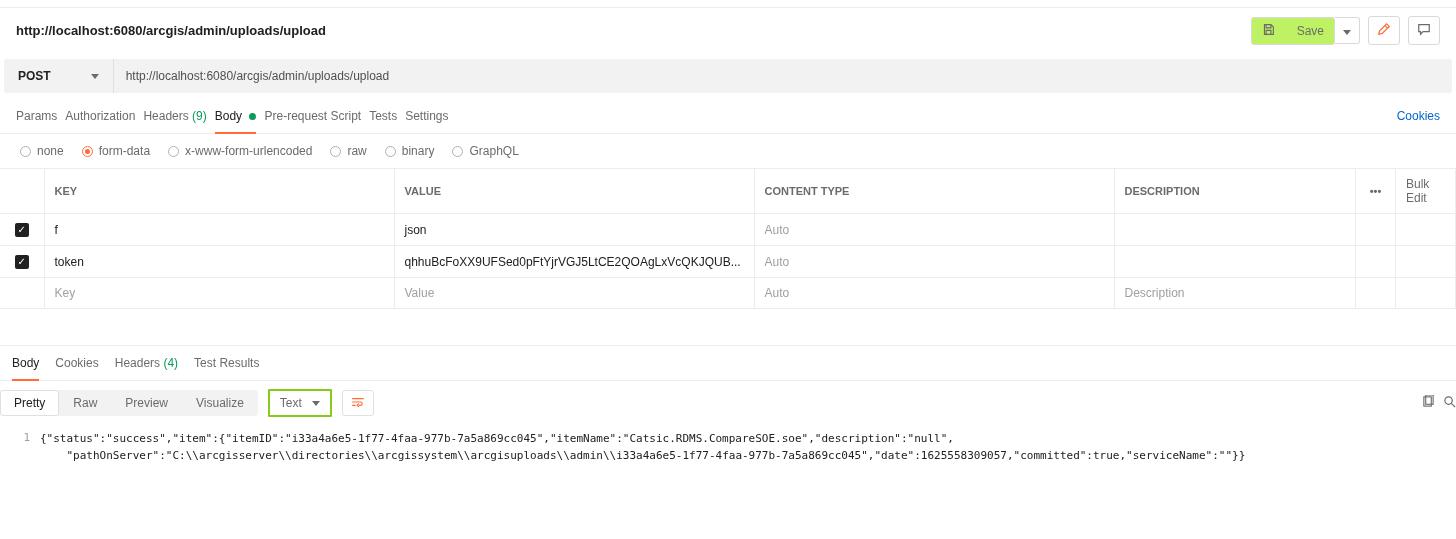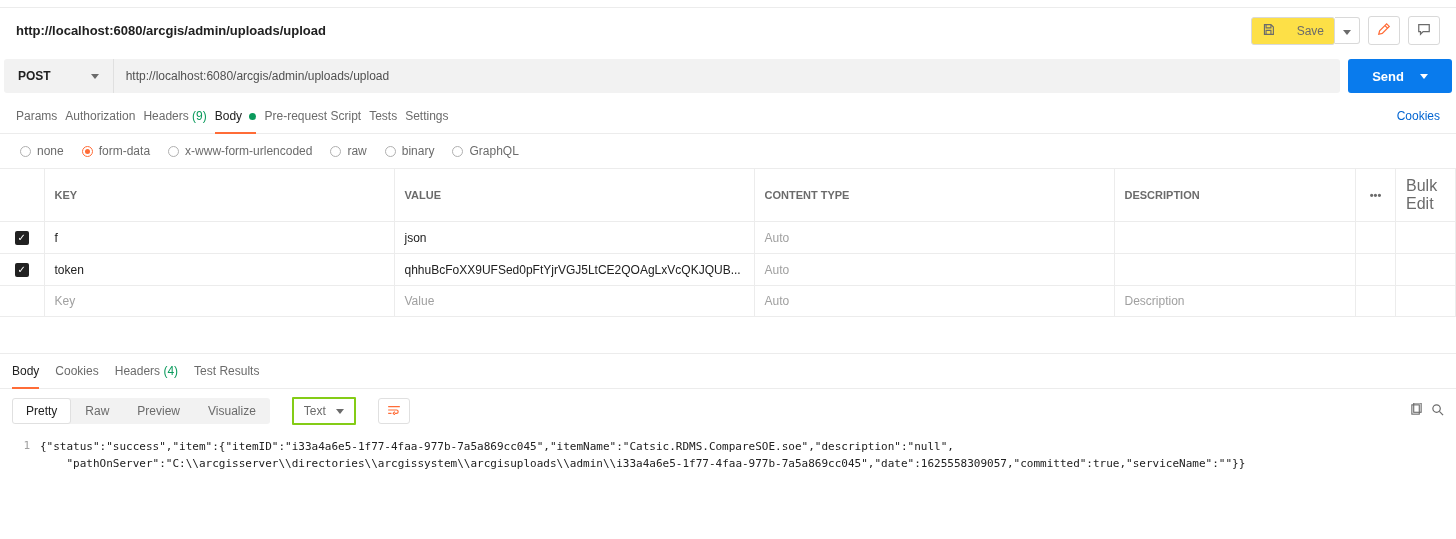--- a/index.html
+++ b/index.html
@@ -1,21 +1,21 @@
 <!DOCTYPE html>
 <html><head>
 <meta charset="utf-8">
 <style>
 * { box-sizing: border-box; margin: 0; padding: 0; }
 body { font-family: -apple-system, BlinkMacSystemFont, "Segoe UI", Arial, sans-serif; font-size: 12px; color: #212121; background: #fff; width: 1456px; }
 .tab-strip { height: 8px; border-bottom: 1px solid #ececec; }
 .tab-title-row { display: flex; align-items: center; padding: 8px 16px; }
 .request-name { font-size: 13px; font-weight: 600; color: #212121; flex: 1; }
 .right-btns { display: flex; gap: 8px; align-items: center; }
-.save-btn { display: flex; align-items: center; gap: 22px; border: 1px solid #d9d9d9; border-radius: 3px; padding: 5px 10px; background: #fde047; cursor: pointer; color: #6b6b6b; font-size: 12px; }
+.save-btn { display: flex; align-items: center; gap: 22px; border: 1px solid #d9d9d9; border-radius: 3px; padding: 5px 10px; background: #bef264; cursor: pointer; color: #6b6b6b; font-size: 12px; }
 .save-drop { border: 1px solid #d9d9d9; border-left: none; border-radius: 0 3px 3px 0; padding: 5px 8px; background: #fff; cursor: pointer; color: #6b6b6b; margin-left: -8px; }
 .edit-btn { border: 1px solid #d9d9d9; border-radius: 3px; padding: 5px 8px; background: #fff; cursor: pointer; }
 .comment-btn { border: 1px solid #d9d9d9; border-radius: 3px; padding: 5px 8px; background: #fff; cursor: pointer; }
 .pencil-icon svg { width: 14px; height: 14px; }
 .comment-icon svg { width: 14px; height: 14px; }
 .chev-down { display: inline-block; width: 0; height: 0; border-left: 4px solid transparent; border-right: 4px solid transparent; border-top: 5px solid #6b6b6b; }
 
 .url-row { display: flex; padding: 6px 4px; gap: 8px; }
 .method-url { flex: 1; display: flex; background: #f2f2f2; border-radius: 3px; align-items: center; }
 .method-sel { display: flex; align-items: center; gap: 40px; padding: 10px 14px; border-right: 1px solid #e0e0e0; font-size: 12px; font-weight: 600; color: #212121; cursor: pointer; }
@@ -38,21 +38,21 @@
 .radio.selected .radio-dot::after { content: ""; position: absolute; inset: 2px; border-radius: 50%; background: #ff6c37; }
 
 .kv-table { width: 100%; border-collapse: collapse; border-top: 1px solid #ececec; }
 .kv-table th, .kv-table td { border: 1px solid #ececec; border-left: none; padding: 8px 10px; font-size: 12px; text-align: left; vertical-align: middle; }
 .kv-table th { font-weight: 600; color: #6b6b6b; font-size: 11px; }
 .kv-table th:first-child, .kv-table td:first-child { width: 44px; text-align: center; }
 .kv-table .col-key { width: 350px; }
 .kv-table .col-val { width: 360px; }
 .kv-table .col-ct { width: 360px; }
 .kv-table .more-col { width: 40px; text-align: center; color: #6b6b6b; }
-.kv-table .bulk-col { width: 60px; font-weight: 400; font-size: 16px; color: #6b6b6b; cursor: pointer; }
+.kv-table .bulk-col { width: 60px; font-weight: 400; font-size: 12px; color: #6b6b6b; cursor: pointer; }
 .cbx { width: 14px; height: 14px; border-radius: 2px; background: #212121; display: inline-flex; align-items: center; justify-content: center; }
 .cbx::after { content: "✓"; color: #fff; font-size: 10px; line-height: 1; }
 .file-chip { display: inline-flex; align-items: center; gap: 8px; border: 1px solid #e0e0e0; border-radius: 3px; padding: 3px 8px; background: #fff; max-width: 200px; }
 .file-chip .fname { white-space: nowrap; overflow: hidden; text-overflow: ellipsis; font-size: 11px; color: #6b6b6b; }
 .file-chip .chev { font-size: 10px; color: #6b6b6b; }
 .file-chip .x { font-size: 12px; color: #6b6b6b; cursor: pointer; }
 .placeholder { color: #a0a0a0; }
 .trunc { white-space: nowrap; overflow: hidden; text-overflow: ellipsis; max-width: 340px; display: block; }
 
 .response-area { margin-top: 36px; border-top: 1px solid #ececec; }
@@ -60,21 +60,21 @@
 .resp-tab { padding: 10px 0; color: #6b6b6b; cursor: pointer; position: relative; }
 .resp-tab.active { color: #212121; font-weight: 500; }
 .resp-tab.active::after { content: ""; position: absolute; left: 0; right: 0; bottom: -1px; height: 2px; background: #ff6c37; }
 .resp-right { margin-left: auto; display: flex; align-items: center; gap: 12px; color: #6b6b6b; font-size: 11px; }
 .globe-icon svg { width: 14px; height: 14px; }
 .status-ok { color: #0a9a5c; }
 .save-resp { color: #0265d2; cursor: pointer; font-size: 12px; }
 .copy-icon svg { width: 13px; height: 13px; }
 .search-icon svg { width: 13px; height: 13px; }
 
-.resp-toolbar { display: flex; align-items: center; padding: 8px 12px; gap: 12px; font-size: 12px; }
+.resp-toolbar { display: flex; align-items: center; padding: 8px 0; gap: 0; font-size: 12px; }
 .view-tabs { display: flex; background: #f2f2f2; border-radius: 3px; overflow: hidden; }
 .view-tab { padding: 6px 14px; color: #6b6b6b; cursor: pointer; }
 .view-tab.active { background: #fff; color: #212121; font-weight: 500; border-radius: 3px; box-shadow: inset 0 0 0 1px #e0e0e0; }
 .fmt-sel { margin-left: 10px; border: 2px solid #84cc16; border-radius: 1px; padding: 5px 10px; display: flex; align-items: center; gap: 10px; cursor: pointer; color: #6b6b6b; }
 .wrap-btn { margin-left: 10px; border: 1px solid #e0e0e0; border-radius: 3px; padding: 5px 8px; cursor: pointer; }
 .wrap-btn svg { width: 14px; height: 10px; }
 .toolbar-right { margin-left: auto; display: flex; gap: 8px; }
 
 .code-area { display: flex; font-family: Menlo, Consolas, monospace; font-size: 11px; padding: 6px 0 20px 0; }
 .gutter { width: 40px; text-align: right; padding-right: 10px; color: #a0a0a0; }
@@ -116,24 +116,20 @@
 </div>
 
 <div class="url-row">
   <div class="method-url">
     <div class="method-sel">
       <span>POST</span>
       <span class="chev-down"></span>
     </div>
     <input class="url-input" value="http://localhost:6080/arcgis/admin/uploads/upload" style="">
   </div>
-  <button class="send-btn">
-    <span>Send</span>
-    <span class="chev-down"></span>
-  </button>
 </div>
 
 <div class="req-tabs">
   <div class="req-tab">Params</div>
   <div class="req-tab">Authorization</div>
   <div class="req-tab">
     <span>Headers</span>
     <span class="count-g">(9)</span>
   </div>
   <div class="req-tab active">

